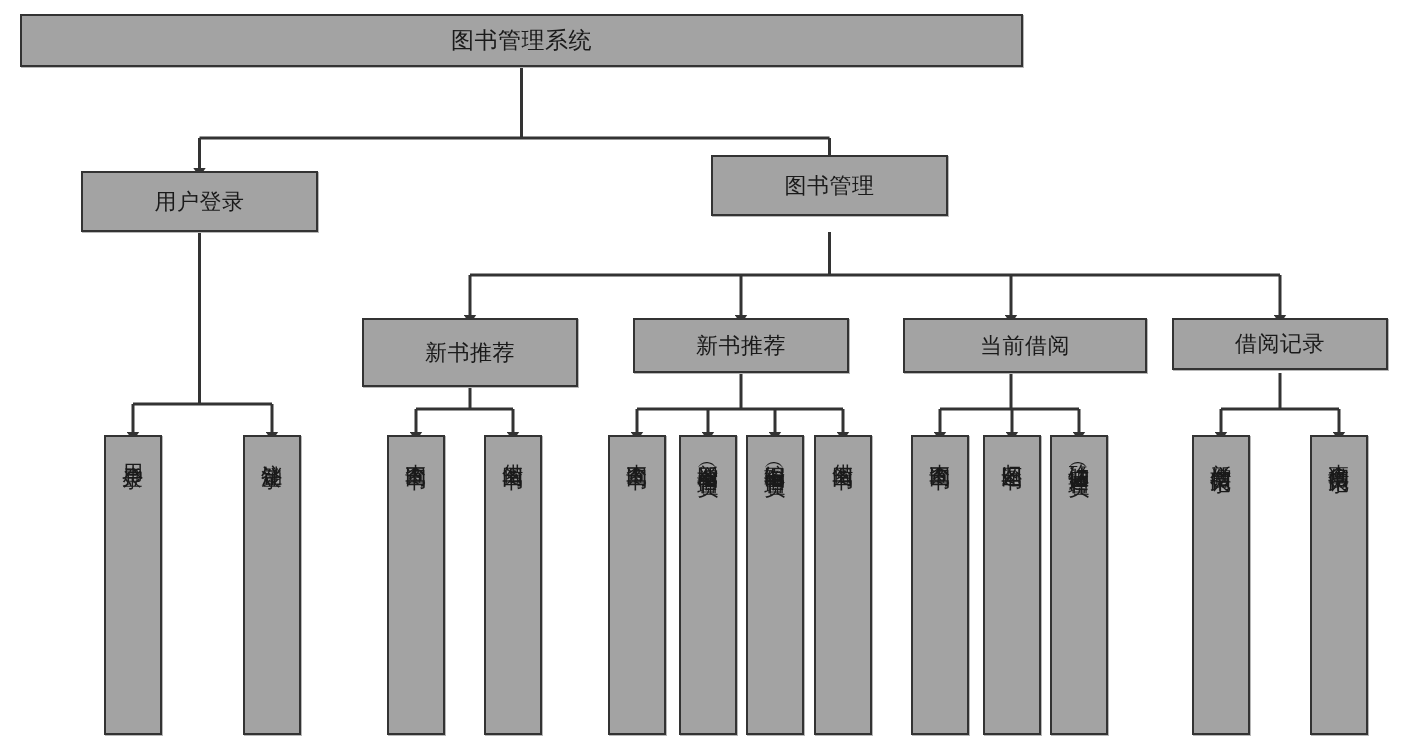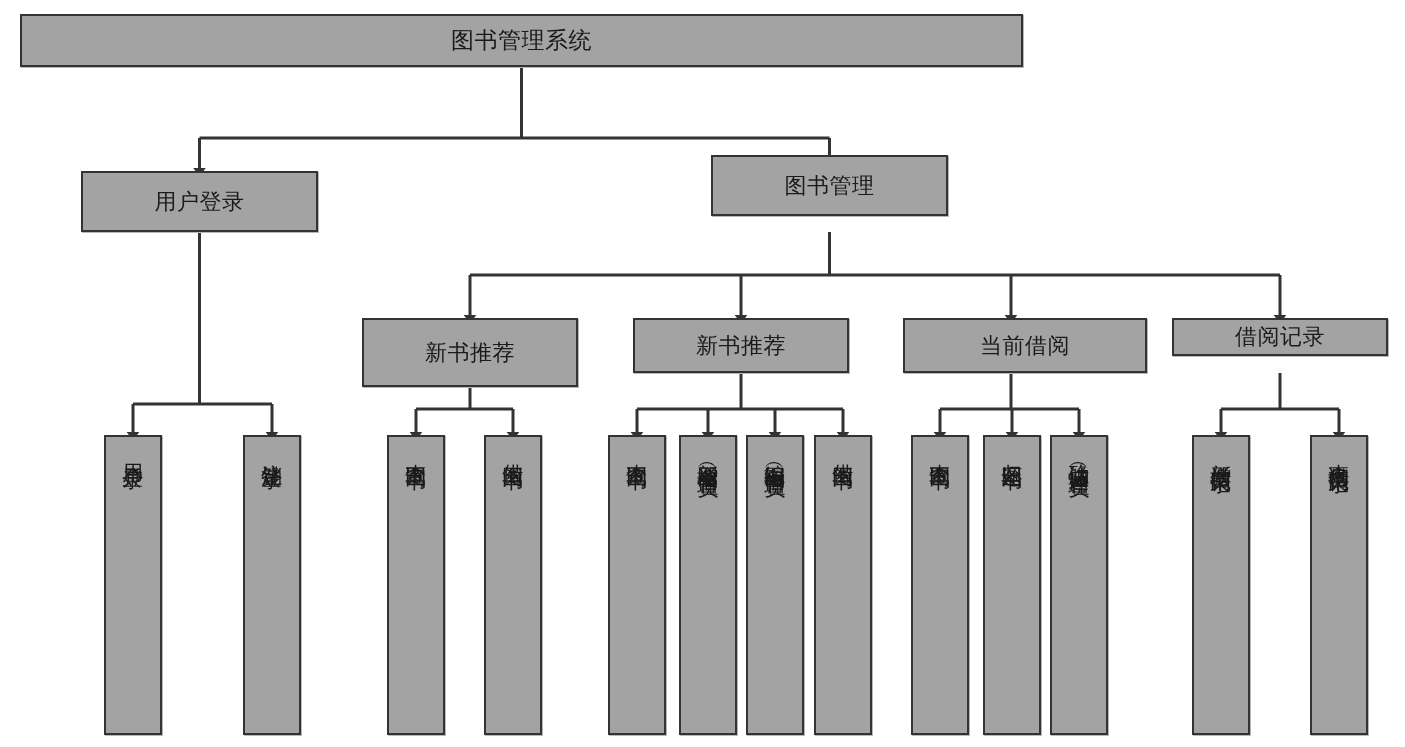--- a/index.html
+++ b/index.html
@@ -132,21 +132,21 @@
   <div id="level2-layer">
       <div class="node horiz" style="left: 362px; top: 318px; width: 216px; height: 69px;">
         <span class="node-label">新书推荐</span>
       </div>
       <div class="node horiz" style="left: 633px; top: 318px; width: 216px; height: 55px;">
         <span class="node-label">新书推荐</span>
       </div>
       <div class="node horiz" style="left: 903px; top: 318px; width: 244px; height: 55px;">
         <span class="node-label">当前借阅</span>
       </div>
-      <div class="node horiz" style="left: 1172px; top: 318px; width: 216px; height: 38px;">
+      <div class="node horiz" style="left: 1172px; top: 318px; width: 216px; height: 52px;">
         <span class="node-label">借阅记录</span>
       </div>
     </div>
   <div id="level3-layer">
       <div class="node vert" style="left: 104px; top: 435px; width: 58px; height: 300px;">
         <span class="node-label">用户登录</span>
       </div>
       <div class="node vert" style="left: 243px; top: 435px; width: 58px; height: 300px;">
         <span class="node-label">注销登录</span>
       </div>

